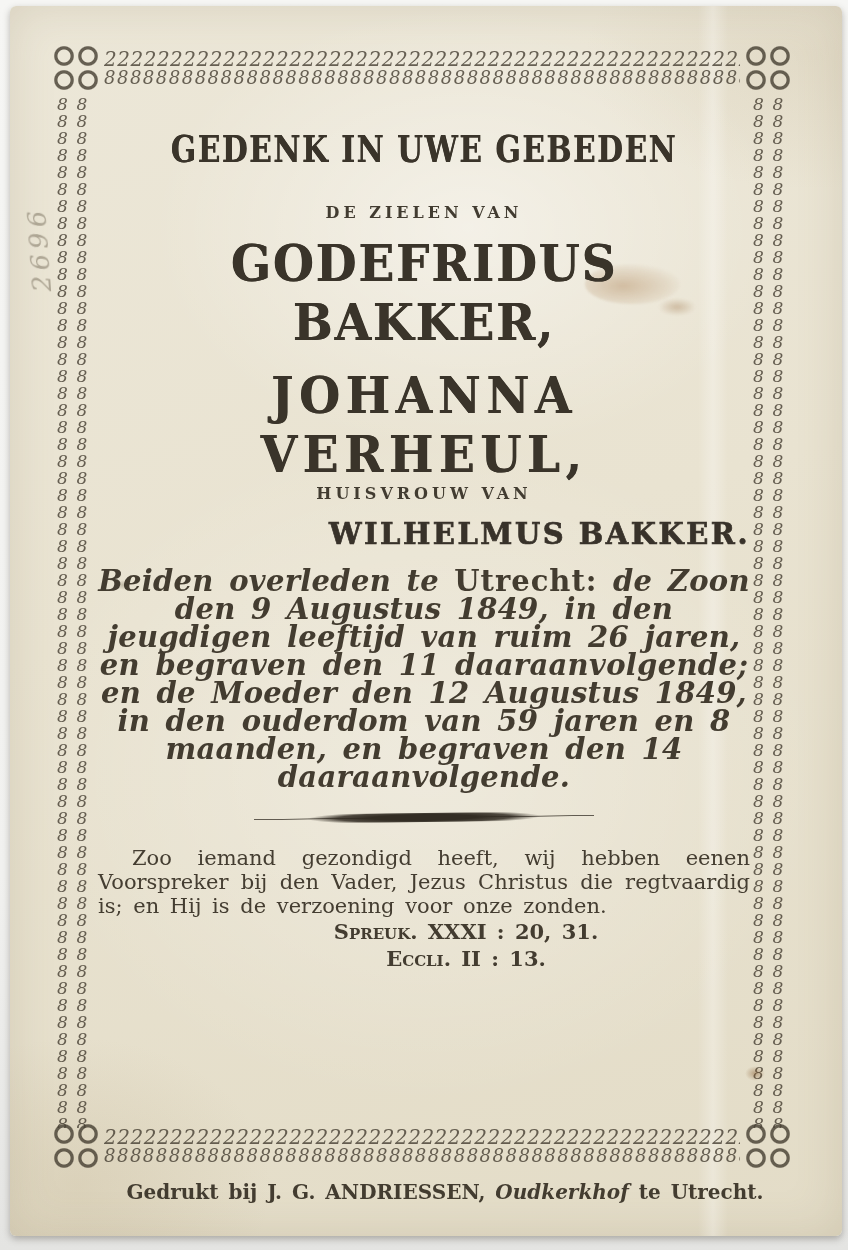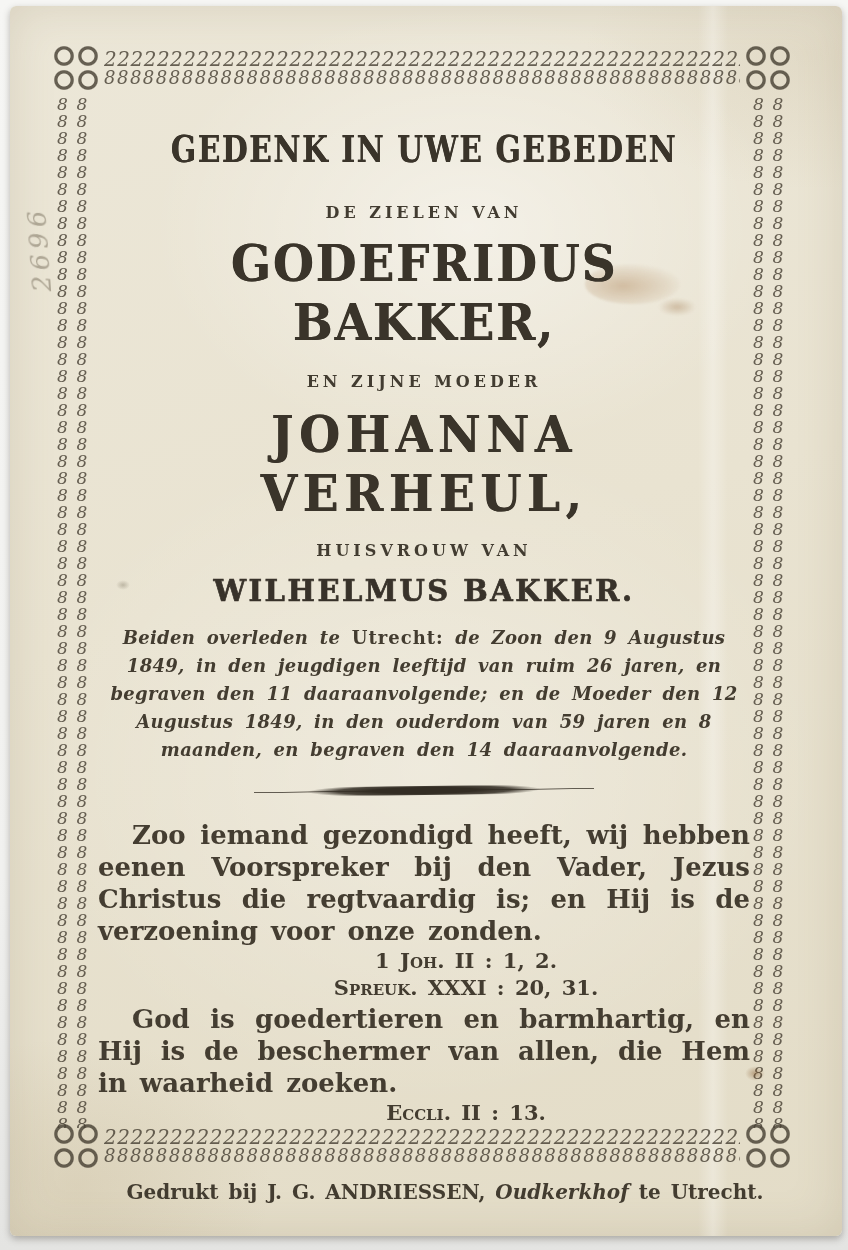--- a/index.html
+++ b/index.html
@@ -85,48 +85,48 @@
     font-size:38px; font-weight:bold; letter-spacing:2px;
     transform:scaleX(0.78); transform-origin:center;
     margin-top:16px; color:#3a342a;
     text-shadow:0.4px 0 currentColor;
   }
   .sub {
     font-size:16px; font-weight:bold; letter-spacing:4px; color:#423c31;
   }
   .sub.a { margin-top:32px; }
   .sub.b { margin-top:20px; }
-  .sub.c { margin-top:18px; }
+  .sub.c { margin-top:0; }
   .bigname {
     font-size:50px; font-weight:bold; color:#3a342a;
     transform:scaleX(0.94); transform-origin:center;
     text-shadow:0.5px 0 currentColor;
   }
   .bigname.son { margin-top:12px; letter-spacing:2px; }
   .bigname.mother { margin-top:14px; letter-spacing:6px; }
   .fatname {
     margin-top:14px; font-size:29px; font-weight:bold; letter-spacing:2.5px;
-    color:#38322a; -webkit-text-stroke:0.7px #38322a;
+    color:#38322a;text-align:right; -webkit-text-stroke:0.7px #38322a;
   }
   .obit {
     margin:16px auto 16px; width:100%;
-    font-style:italic; font-weight:bold; font-size:18px; line-height:28px;
+    font-style:italic; font-weight:bold; font-size:29px; line-height:28px;
     word-spacing:5px; letter-spacing:0.3px; color:#433c30;
   }
   .obit .place { font-style:normal; letter-spacing:1px; }
   .divider {
     width:340px; height:9px; margin:22px auto 24px;
     background:
       radial-gradient(ellipse 44% 95% at 50% 50%, #332d24 35%, rgba(51,45,36,0.85) 58%, transparent 78%),
       linear-gradient(to bottom, transparent 42%, rgba(51,45,36,0.75) 48%, rgba(51,45,36,0.75) 53%, transparent 59%);
     transform:rotate(-0.7deg);
   }
   .verse {
     text-align:justify; text-indent:34px;
-    font-size:26px; line-height:32px; font-weight:bold;
+    font-size:21px; line-height:24px; font-weight:normal;
     word-spacing:4px; color:#443d31;
   }
   .cite {
     display:block; text-align:center; padding-left:84px;
     font-variant:small-caps; font-weight:bold; font-size:21px; line-height:23px;
     margin:2px 0 4px; word-spacing:3px; color:#433c30;
   }
   .imprint {
     position:absolute; left:0; right:0; top:1174px;
     text-align:center; font-size:20px; font-weight:bold;
@@ -167,35 +167,32 @@
     <div class="stain s2"></div>
     <div class="stain s3"></div>
     <div class="stain s4"></div>
     <div class="pencil">2696</div>
 
     <div class="content">
 
       <div class="invocation">GEDENK IN UWE GEBEDEN</div>
       <div class="sub a">DE ZIELEN VAN</div>
       <div class="bigname son">GODEFRIDUS BAKKER,</div>
-      <div class="sub b">EN ZIJNE MOEDER</div>
       <div class="bigname mother">JOHANNA VERHEUL,</div>
       <div class="sub c">HUISVROUW VAN</div>
       <div class="fatname">WILHELMUS BAKKER.</div>
 
       <p class="obit"><span>Beiden overleden te</span> <span class="place">Utrecht:</span> <span>de Zoon den 9 Augustus 1849, in den jeugdigen leeftijd van ruim 26 jaren, en begraven den 11 daaraanvolgende; en de Moeder den 12 Augustus 1849, in den ouderdom van 59 jaren en 8 maanden, en begraven den 14 daaraanvolgende.</span></p>
 
       <div class="divider"></div>
 
       <p class="verse">Zoo iemand gezondigd heeft, wij hebben eenen Voorspreker bij den Vader, Jezus Christus die regtvaardig is; en Hij is de verzoening voor onze zonden.</p>
-      <span class="cite">1 Joh. II : 1, 2.</span>
 
       <span class="cite">Spreuk. XXXI : 20, 31.</span>
 
-      <p class="verse">God is goedertieren en barmhartig, en Hij is de beschermer van allen, die Hem in waarheid zoeken.</p>
       <span class="cite">Eccli. II : 13.</span>
 
     </div>
 
     <div class="imprint"><span>Gedrukt bij</span> <span>J. G. ANDRIESSEN,</span> <span class="street">Oudkerkhof</span> <span>te Utrecht.</span></div>
 
   </div>
 </div>
 
 </body></html>

